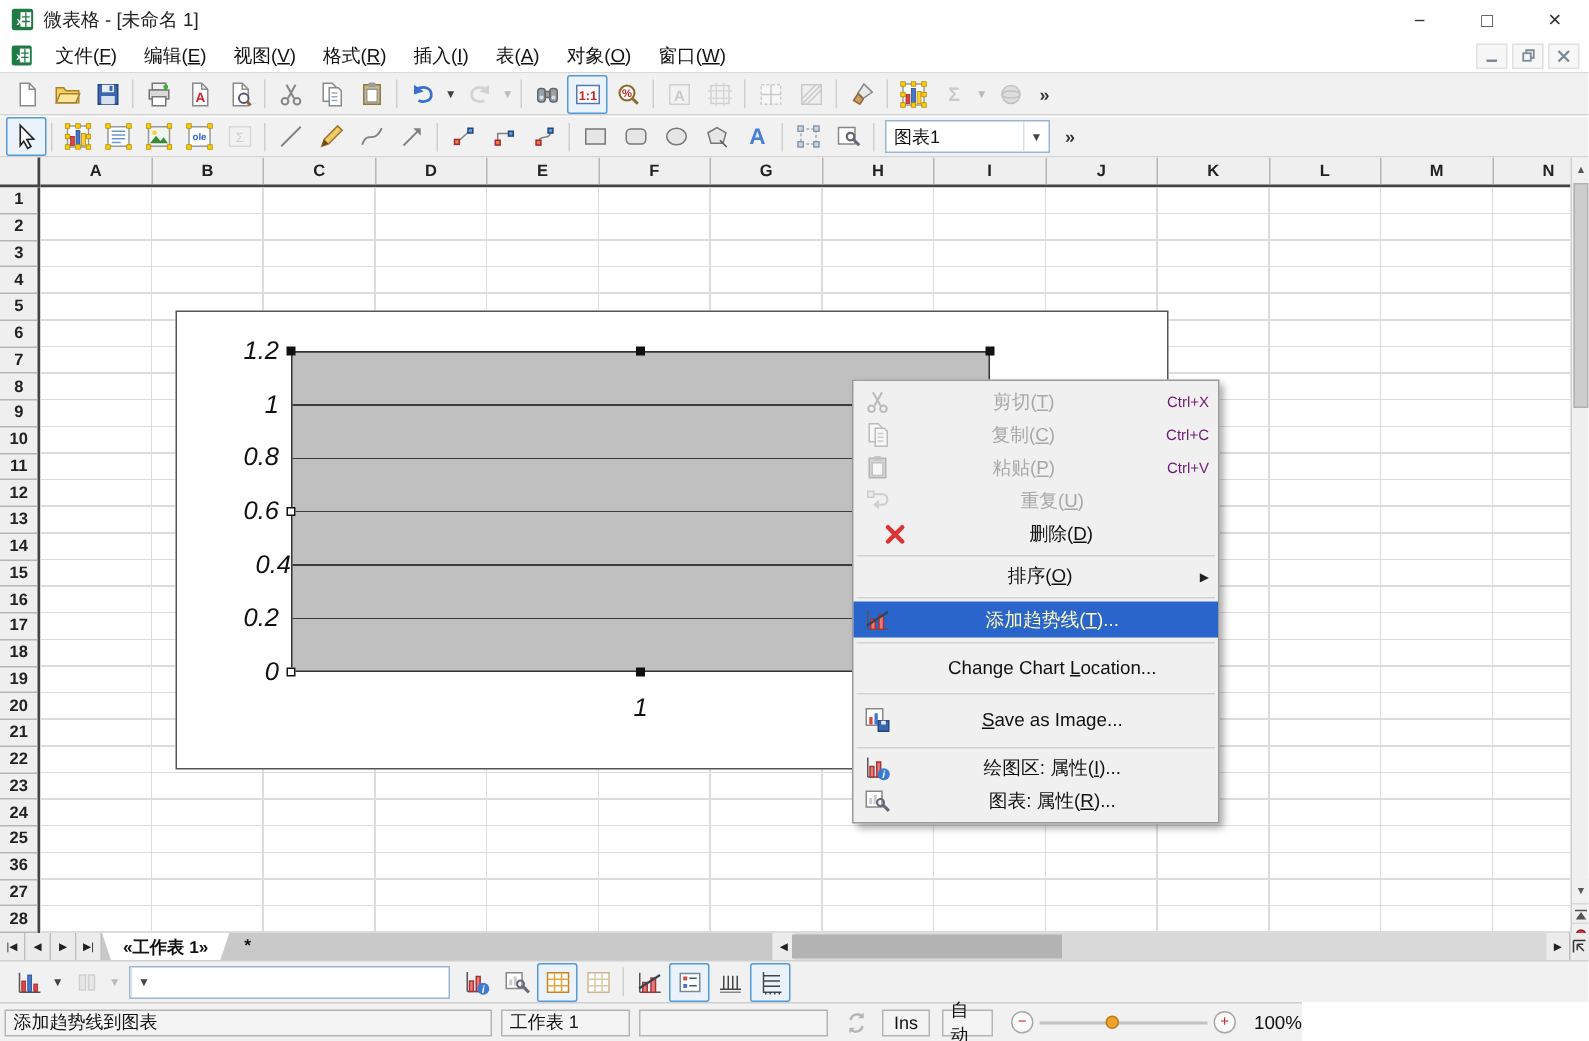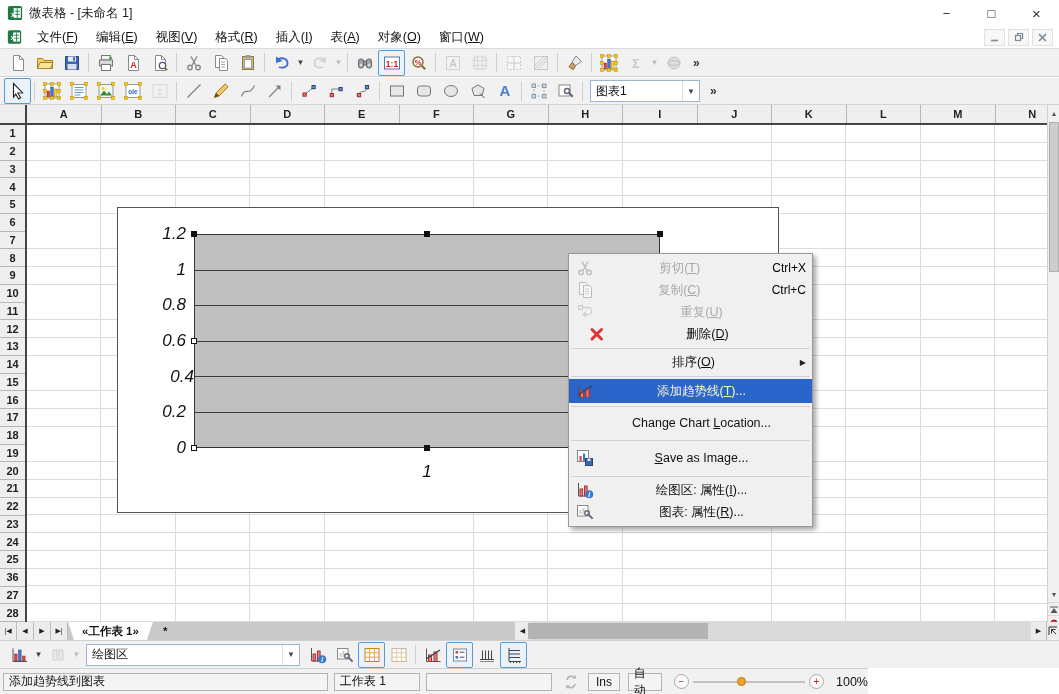--- a/index.html
+++ b/index.html
@@ -49,21 +49,21 @@
     background-image:repeating-linear-gradient(to bottom,transparent 0 34.55px,#3c3c3c 34.55px 35.55px);}
   .ylab{width:46px;height:20px;right:auto;text-align:right;font-size:17px;font-style:italic;color:#111;line-height:20px;}
   #xlab{left:76px;top:254px;width:466px;text-align:center;font-size:17px;font-style:italic;color:#111;}
   .hnd{width:6px;height:6px;background:#111;z-index:6;}
   .hnd.hollow{background:#fff;border:1px solid #111;box-sizing:border-box;}
   
   #context-menu{left:568px;top:253px;width:245px;background:#f0f0f0;border:1px solid #9a9a9a;box-shadow:3px 3px 5px rgba(0,0,0,.35);z-index:100;padding:3px 0;box-sizing:border-box;}
   .mi{display:flex;align-items:center;padding:0 6px 0 4px;font-size:12.5px;color:#111;}
   .mi .mi-ic{width:24px;flex:none;display:flex;align-items:center;justify-content:center;}
   .mi .mi-lab{flex:1;white-space:nowrap;text-align:center;}
-  .mi .mi-short{color:#000000;font-size:12px;margin-left:10px;}
+  .mi .mi-short{color:#701a75;font-size:10px;margin-left:10px;}
   .mi .mi-arrow{font-size:8px;color:#222;margin-left:10px;}
   .mi.disabled{color:#a8a8a8;}
   .mi.disabled .mi-ic{filter:grayscale(1);opacity:.5;}
   .mi.highlight{background:#2a65cc;color:#fef9c3;}
   .menu-sep{height:6px;display:flex;align-items:center;}
   .menu-sep div{height:1px;background:#d2d2d2;width:100%;margin:0 2px;}
   
   #vscroll{left:1047px;top:105px;width:12px;height:536px;background:#f0f0f0;border-left:1px solid #d0d0d0;box-sizing:border-box;}
   .sbtn{position:absolute;left:0;width:12px;height:16px;display:flex;align-items:center;justify-content:center;font-size:7px;color:#555;background:#f0f0f0;}
   #vthumb{position:absolute;left:1px;top:17px;width:10px;height:150px;background:#cdcdcd;border:1px solid #b0b0b0;box-sizing:border-box;}
@@ -671,20 +671,31 @@
           <path d="M7.5 4.5h6l2 2v10h-8z" fill="#fff" stroke="#8a8a8a"></path>
           <path d="M9 8h4M9 10.5h4M9 13h4" stroke="#9ab"></path>
         </svg>
       </span>
       <span class="mi-lab">复制(<u>C</u>)</span>
       <span class="mi-short">Ctrl+C</span>
     </div>
     <div class="mi disabled" style="height: 22px;">
       <span class="mi-ic icon">
         <svg width="18" height="18" viewBox="0 0 18 18">
+          <rect x="3.5" y="2.5" width="11" height="13" fill="#c9b988" stroke="#8a7a4a"></rect>
+          <rect x="6.5" y="1" width="5" height="3" rx="1" fill="#9a9a9a"></rect>
+          <rect x="5.5" y="5.5" width="7" height="8.5" fill="#fff" stroke="#999"></rect>
+        </svg>
+      </span>
+      <span class="mi-lab">粘贴(<u>P</u>)</span>
+      <span class="mi-short">Ctrl+V</span>
+    </div>
+    <div class="mi disabled" style="height: 22px;">
+      <span class="mi-ic icon">
+        <svg width="18" height="18" viewBox="0 0 18 18">
           <path d="M5.5 4.5h7a3 3 0 0 1 3 3v1a3 3 0 0 1-3 3h-2.5" fill="none" stroke="#b0b0b0" stroke-width="1.4"></path>
           <path d="M10 8.2l-4 3.3 4 3.3z" fill="#b0b0b0"></path>
           <rect x="2.5" y="2.5" width="4" height="4" fill="#e4e4e4" stroke="#aaa"></rect>
         </svg>
       </span>
       <span class="mi-lab">重复(<u>U</u>)</span>
     </div>
     <div class="mi" style="height: 22px; padding-left: 16px;">
       <span class="mi-ic icon">
         <svg width="18" height="18" viewBox="0 0 18 18">
@@ -803,21 +814,20 @@
     <div class="tbtn dis">
       <span class="icon">
         <svg width="18" height="18" viewBox="0 0 18 18">
           <rect x="4" y="4" width="4" height="10" fill="#ddd" stroke="#aaa"></rect>
           <rect x="10" y="4" width="4" height="10" fill="#ddd" stroke="#aaa"></rect>
         </svg>
       </span>
     </div>
     <div class="chev dis">▼</div>
     <div class="combo" style="width: 212px;">
-      <span class="cval">绘图区</span>
       <div class="cbtn">▼</div>
     </div>
     <div class="tbtn">
       <span class="icon">
         <svg width="18" height="18" viewBox="0 0 18 18">
           <path d="M2.5 15h11M2.5 15V2" stroke="#555"></path>
           <rect x="4" y="8" width="2.6" height="7" fill="#e87a7a" stroke="#a33"></rect>
           <rect x="8.5" y="5" width="2.6" height="10" fill="#e87a7a" stroke="#a33"></rect>
           <circle cx="13.2" cy="13.2" r="4" fill="#3a7ad4"></circle>
           <text x="13.2" y="15.8" font-size="7" fill="#fff" text-anchor="middle" font-style="italic" font-weight="bold">i</text>

